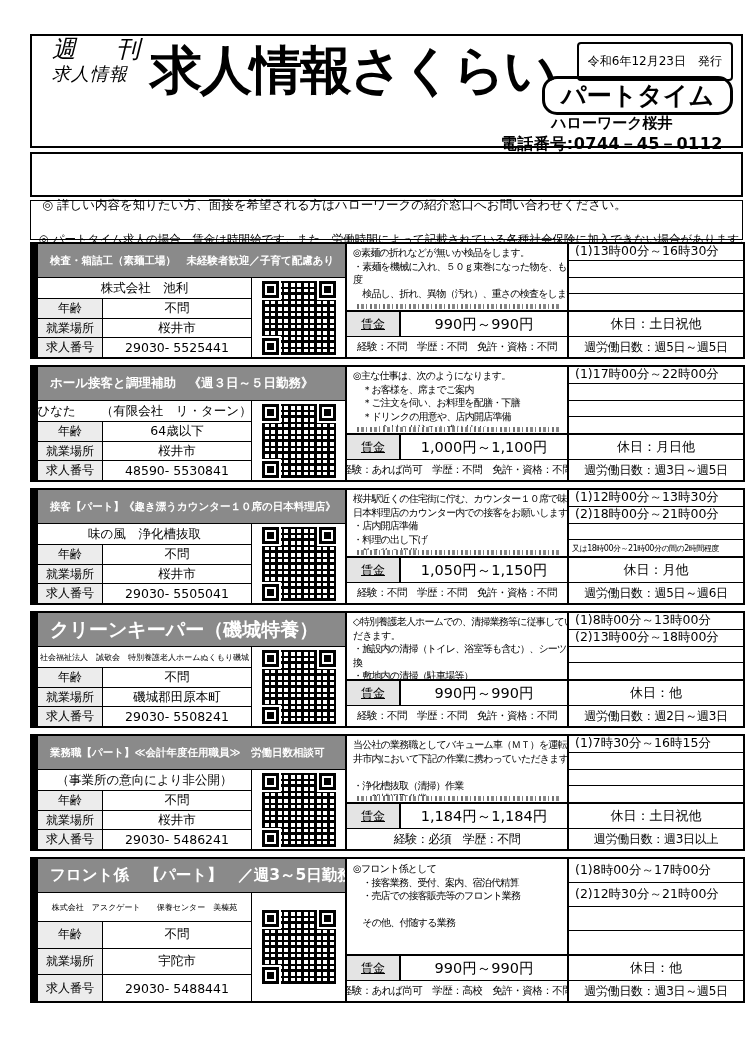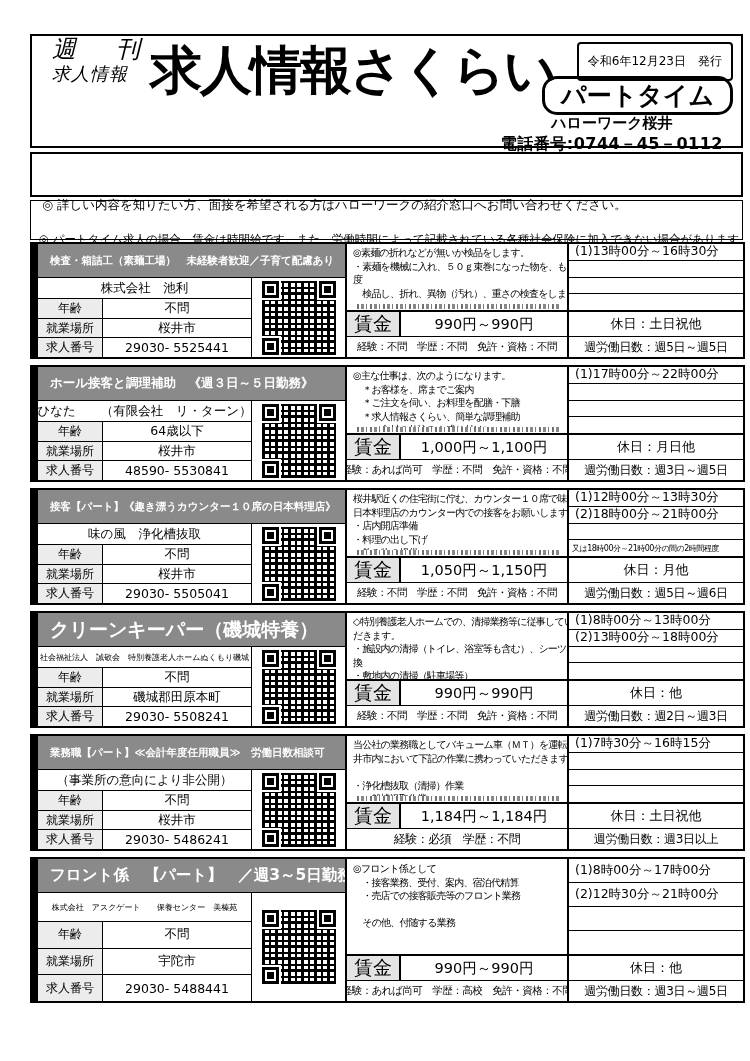--- a/index.html
+++ b/index.html
@@ -65,21 +65,21 @@
          box-sizing:border-box;}
   .desc{flex:1;padding:2px 2px 0 6px;font-size:10px;letter-spacing:-0.8px;line-height:1.34;
         overflow:hidden;min-height:0;}
   .desc div{white-space:pre;height:13.5px;}
   .clipstrip{height:5px;flex:none;margin:0 8px 1px 10px;opacity:.7;
       background:repeating-linear-gradient(90deg,#333 0 2px,transparent 2px 4px,#555 4px 7px,
                  transparent 7px 9px,#444 9px 10px,transparent 10px 13px);}
   .wagerow{height:24px;flex:none;border-top:2px solid #000;border-bottom:1px solid #000;
            display:flex;align-items:stretch;}
   .wlabel{width:52px;flex:none;background:#e4e4e4;border-right:2px solid #000;display:flex;
-          align-items:center;justify-content:center;font-size:19px;}
+          align-items:center;justify-content:center;font-size:12px;text-decoration:underline;}
   .wval{flex:1;display:flex;align-items:center;justify-content:center;font-size:14.5px;}
   .reqrow{height:20px;flex:none;display:flex;align-items:center;justify-content:center;
           font-size:10.5px;letter-spacing:-0.5px;white-space:pre;overflow:hidden;}
 
   .jright{flex:1;border-left:2px solid #000;display:flex;flex-direction:column;min-width:0;}
   .hrow{flex:1;border-bottom:1px solid #000;display:flex;align-items:center;padding-left:6px;
         font-size:12.5px;white-space:nowrap;overflow:hidden;min-height:0;}
   .hrow.note{font-size:8px;letter-spacing:-0.5px;padding-left:3px;}
   .hrow.lasth{border-bottom:none;}
   .holrow{height:24px;flex:none;border-top:2px solid #000;border-bottom:1px solid #000;
@@ -197,21 +197,21 @@
                 <i class="bl"></i>
               </div>
             </div>
         </div>
       </div>
       <div class="jdesc">
         <div class="desc">
           <div>◎主な仕事は、次のようになります。</div>
             <div>　＊お客様を、席までご案内</div>
             <div>　＊ご注文を伺い、お料理を配膳・下膳</div>
-            <div>　＊求人情報さくらい、簡単な調理補助</div>
+            <div>　＊ドリンクの用意や、店内開店準備</div>
             <div>　　（食材の仕込みや盛り付け）</div>
         </div>
         <div class="clipstrip"></div>
         <div class="wagerow">
             <div class="wlabel">賃金</div>
             <div class="wval">1,000円～1,100円</div>
           </div>
         <div class="reqrow">経験：あれば尚可　学歴：不問　免許・資格：不問</div>
       </div>
       <div class="jright">

